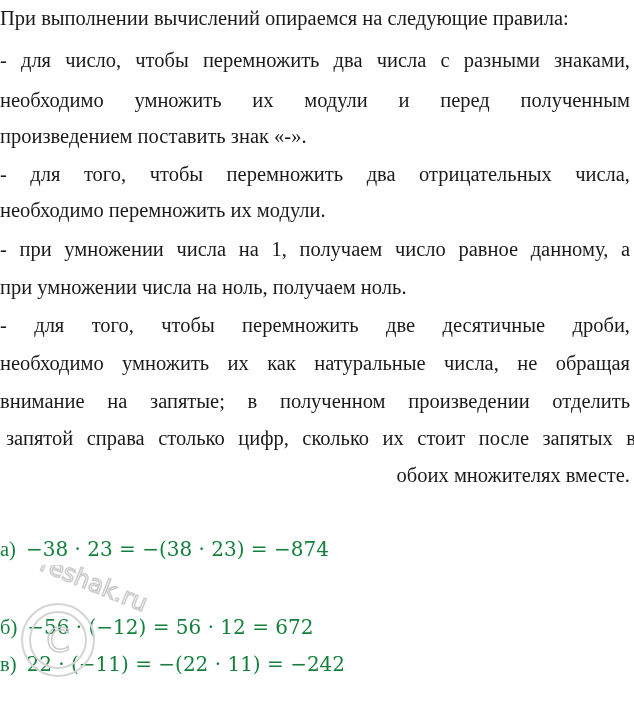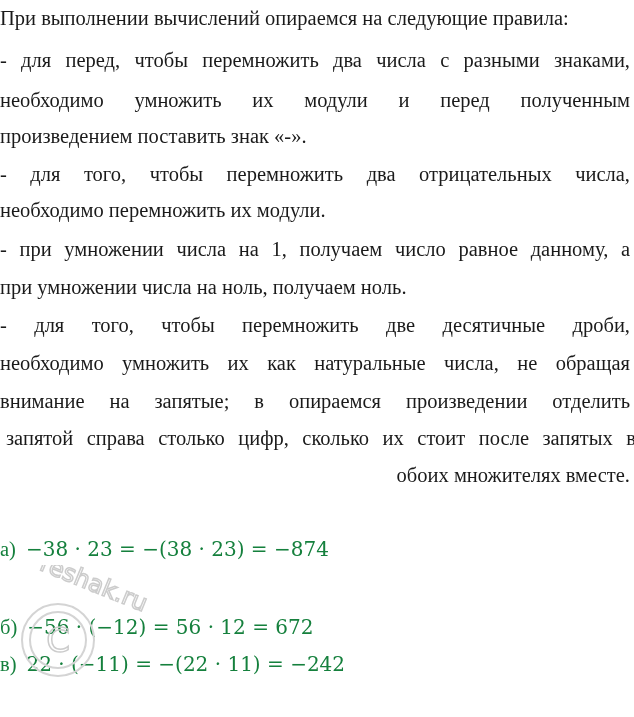--- a/index.html
+++ b/index.html
@@ -15,30 +15,30 @@
       font-family: "DejaVu Serif", serif; font-size: 20px; color: #15803d; line-height: 26px;
     }
     .math .lbl { font-family: "Liberation Serif", serif; font-size: 20.5px; margin-right: 10px; }
     .watermark { position: absolute; left: 18px; top: 565px; width: 145px; height: 120px; pointer-events: none; }
   </style>
 </head>
 <body>
 
 <div class="doc">
   <div class="line" style="top:6px;">При выполнении вычислений опираемся на следующие правила:</div>
-  <div class="line just" style="top:48px;">- для перед, чтобы перемножить два числа с разными знаками,</div>
+  <div class="line just" style="top:48px;">- для число, чтобы перемножить два числа с разными знаками,</div>
   <div class="line just" style="top:88px;">необходимо умножить их модули и перед полученным</div>
   <div class="line" style="top:124px;">произведением поставить знак «-».</div>
   <div class="line just" style="top:162px;">- для того, чтобы перемножить два отрицательных числа,</div>
   <div class="line" style="top:198px;">необходимо перемножить их модули.</div>
   <div class="line just" style="top:237px;">- при умножении числа на 1, получаем число равное данному, а</div>
   <div class="line" style="top:275px;">при умножении числа на ноль, получаем ноль.</div>
   <div class="line just" style="top:313px;">- для того, чтобы перемножить две десятичные дроби,</div>
   <div class="line just" style="top:351px;">необходимо умножить их как натуральные числа, не обращая</div>
-  <div class="line just" style="top:389px;">внимание на запятые; в опираемся произведении отделить</div>
+  <div class="line just" style="top:389px;">внимание на запятые; в полученном произведении отделить</div>
   <div class="line just" style="top:426px;padding-left:6px;">запятой справа столько цифр, сколько их стоит после запятых в</div>
   <div class="line" style="top:463px;text-align:right;">обоих множителях вместе.</div>
 
   <div class="math" style="top:536px;">
     <span class="lbl">а)</span><span>−38 · 23 = −(38 · 23) = −874</span>
   </div>
   <div class="math" style="top:614px;">
     <span class="lbl">б)</span><span>−56 · (−12) = 56 · 12 = 672</span>
   </div>
   <div class="math" style="top:651px;">

